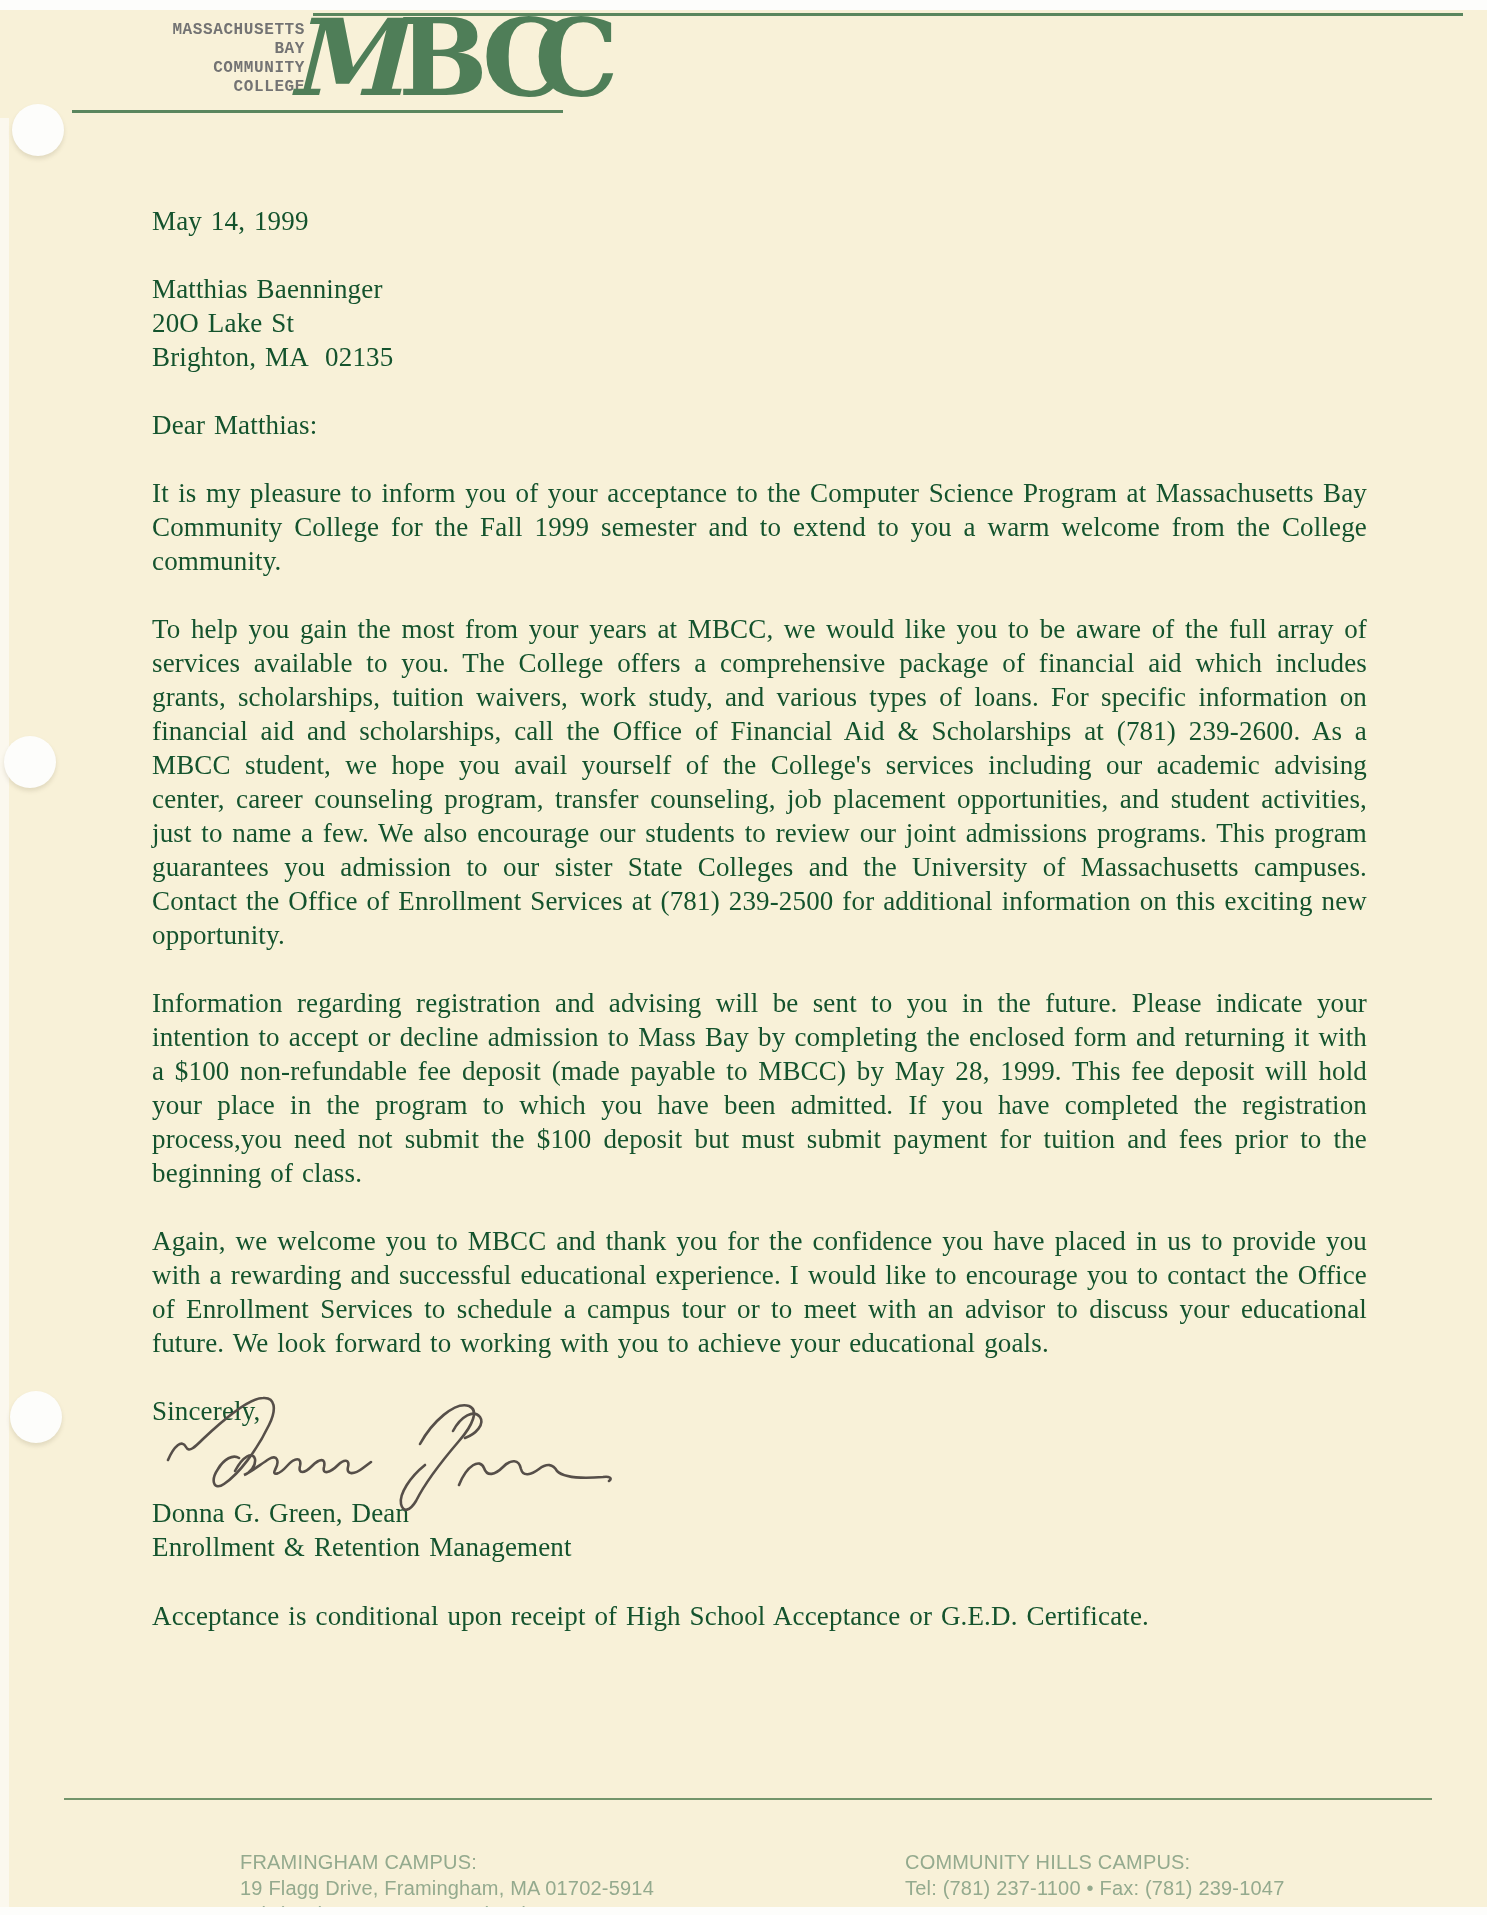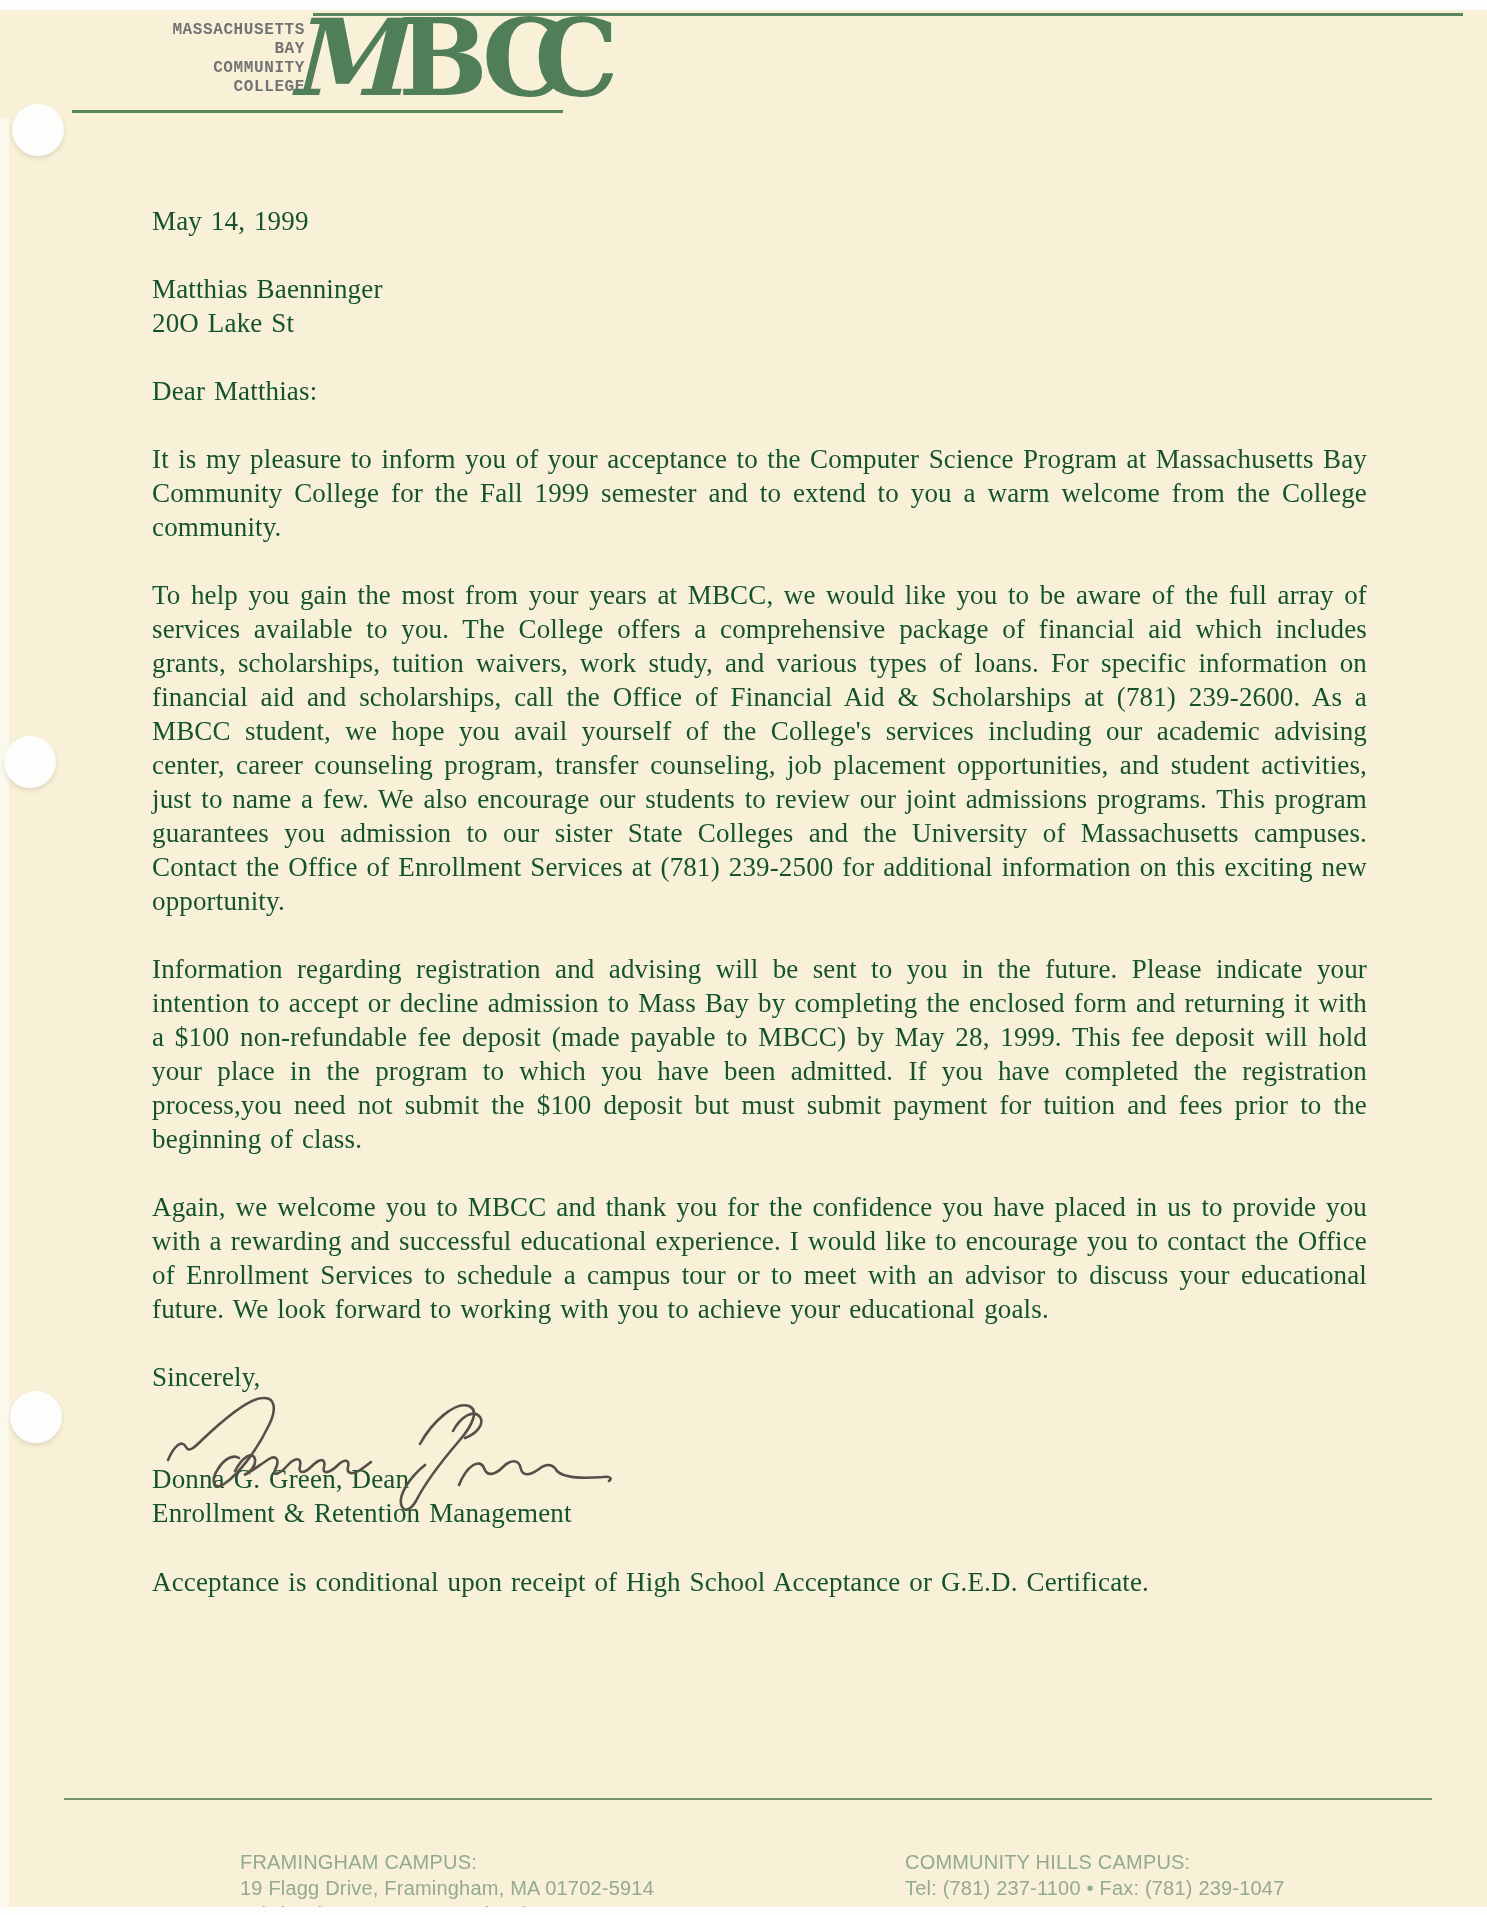--- a/index.html
+++ b/index.html
@@ -94,20 +94,21 @@
     <div class="logo-acronym">
       <span class="gM">M</span><span class="gB">B</span><span class="gCa">C</span><span class="gCb">C</span>
     </div>
     <div class="rule rule-logo"></div>
 
     <div class="letter-body">
       <p class="date">May 14, 1999</p>
       <div class="address">
         <div>Matthias Baenninger</div>
         <div>20O Lake St</div>
+        <div>Brighton, MA  02135</div>
       </div>
       <p>Dear Matthias:</p>
       <p>It is my pleasure to inform you of your acceptance to the Computer Science Program at Massachusetts Bay Community College for the Fall 1999 semester and to extend to you a warm welcome from the College community.</p>
       <p>To help you gain the most from your years at MBCC, we would like you to be aware of the full array of services available to you.  The College offers a comprehensive package of financial aid which includes grants, scholarships, tuition waivers, work study, and various types of loans.  For specific information on financial aid and scholarships, call the Office of Financial Aid &amp; Scholarships at (781) 239-2600. As a MBCC student, we hope you avail yourself of the College's services including our academic advising center, career counseling program, transfer counseling, job placement opportunities, and student activities, just to name a few. We also encourage our students to review our joint admissions programs.  This program guarantees you admission to our sister State Colleges and the University of Massachusetts campuses.  Contact the Office of Enrollment Services at (781) 239-2500 for additional information on this exciting new opportunity.</p>
       <p>Information regarding registration and advising will be sent to you in the future.  Please indicate your intention to accept or decline admission to Mass Bay by completing the enclosed form and returning it with a $100 non-refundable fee deposit (made payable to MBCC) by May 28, 1999.  This fee deposit will hold your place in the program to which you have been admitted.  If you have completed the registration process,you need not submit the $100 deposit but must submit payment for tuition and fees prior to the beginning of class.</p>
       <p>Again, we welcome you to MBCC and thank you for the confidence you have placed in us to provide you with a rewarding and successful educational experience.  I would like to encourage you to contact the Office of Enrollment Services to schedule a campus tour or to meet with an advisor to discuss your educational future.  We look forward to working with you to achieve your educational goals.</p>
       <p class="closing">Sincerely,</p>
       <p class="signer">Donna G. Green, Dean</p>
       <p class="signer-title">Enrollment &amp; Retention Management</p>
       <p class="note">Acceptance is conditional upon receipt of High School Acceptance or G.E.D. Certificate.</p>

